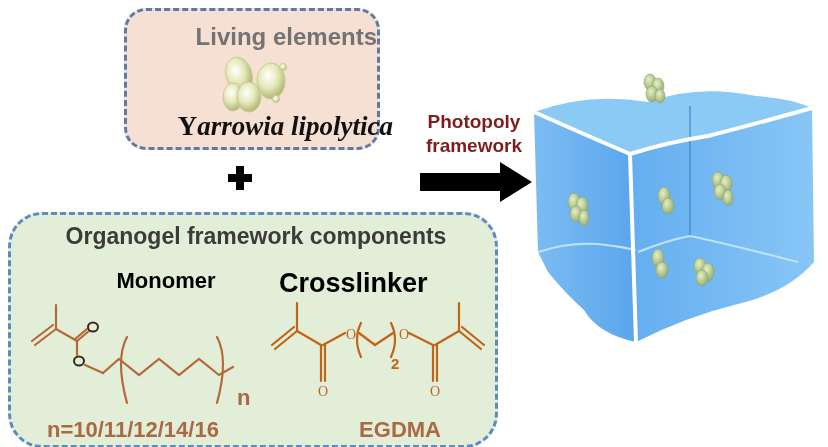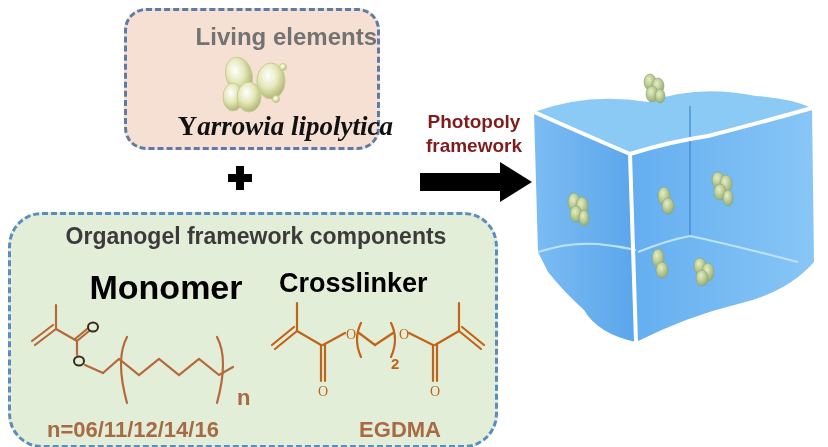--- a/index.html
+++ b/index.html
@@ -6,21 +6,21 @@
   body{width:828px;height:447px;position:relative;overflow:hidden;font-family:"Liberation Sans",sans-serif;}
   .abs{position:absolute;}
   #living-box{left:124px;top:8px;width:256px;height:142px;background:#f6e0d4;border:3px dashed #5e7aa6;border-radius:22px;box-sizing:border-box;}
   #living-title{left:0;top:12px;width:100%;text-align:right;font-weight:bold;font-size:24px;color:#737373;}
   #species{left:16px;top:100px;width:100%;text-align:right;font-family:"Liberation Serif",serif;font-style:italic;font-weight:bold;font-size:27px;color:#111;}
   #species .y{font-style:normal;}
   #yeast{left:94px;top:44px;}
   #plus{left:228px;top:166px;}
   #organo-box{left:8px;top:204px;width:490px;height:236px;background:#e3eed8;border:3px dashed #5a8cbf;border-radius:34px;box-sizing:border-box;margin-top:8px;}
   #organo-title{left:6px;top:8px;width:478px;text-align:center;font-weight:bold;font-size:23px;color:#3b3b3b;white-space:nowrap;}
-  #monomer-label{left:70px;top:53px;width:170px;text-align:center;font-weight:bold;font-size:34px;color:#000;}
+  #monomer-label{left:70px;top:53px;width:170px;text-align:center;font-weight:bold;font-size:22px;color:#000;}
   #crosslinker-label{left:268px;top:53px;width:210px;font-weight:bold;font-size:27px;color:#000;}
   #n-values{left:36px;top:202px;font-weight:bold;font-size:22px;color:#a86a44;}
   #egdma{left:300px;top:202px;width:130px;text-align:right;font-weight:bold;font-size:22px;color:#a86a44;}
   #mono-svg{left:10px;top:80px;}
   #cross-svg{left:250px;top:80px;}
   #photo-label{left:414px;top:110px;width:120px;text-align:center;font-weight:bold;font-size:19px;line-height:24px;color:#7f1d1d;}
   #arrow{left:420px;top:162px;}
   #gel{left:528px;top:72px;}
 </style>
 </head>
@@ -101,21 +101,21 @@
     </g>
     <g font-family="Liberation Serif, serif" font-size="14" fill="#c06418">
       <text x="85" y="44">O</text>
       <text x="138" y="44">O</text>
       <text x="57" y="101">O</text>
       <text x="169" y="101">O</text>
     </g>
     <text x="130" y="74" font-family="Liberation Sans, sans-serif" font-weight="bold" font-size="15" fill="#c06418">2</text>
   </svg>
 
-  <div id="n-values" class="abs">n=06/11/12/14/16</div>
+  <div id="n-values" class="abs">n=10/11/12/14/16</div>
   <div id="egdma" class="abs">EGDMA</div>
 </div>
 
 <div id="photo-label" class="abs">
   <div>Photopoly</div>
   <div>framework</div>
 </div>
 <svg id="arrow" class="abs" width="112" height="40" viewBox="0 0 112 40">
   <polygon points="0,11 80,11 80,0 112,20 80,40 80,29 0,29" fill="#000"></polygon>
 </svg>

